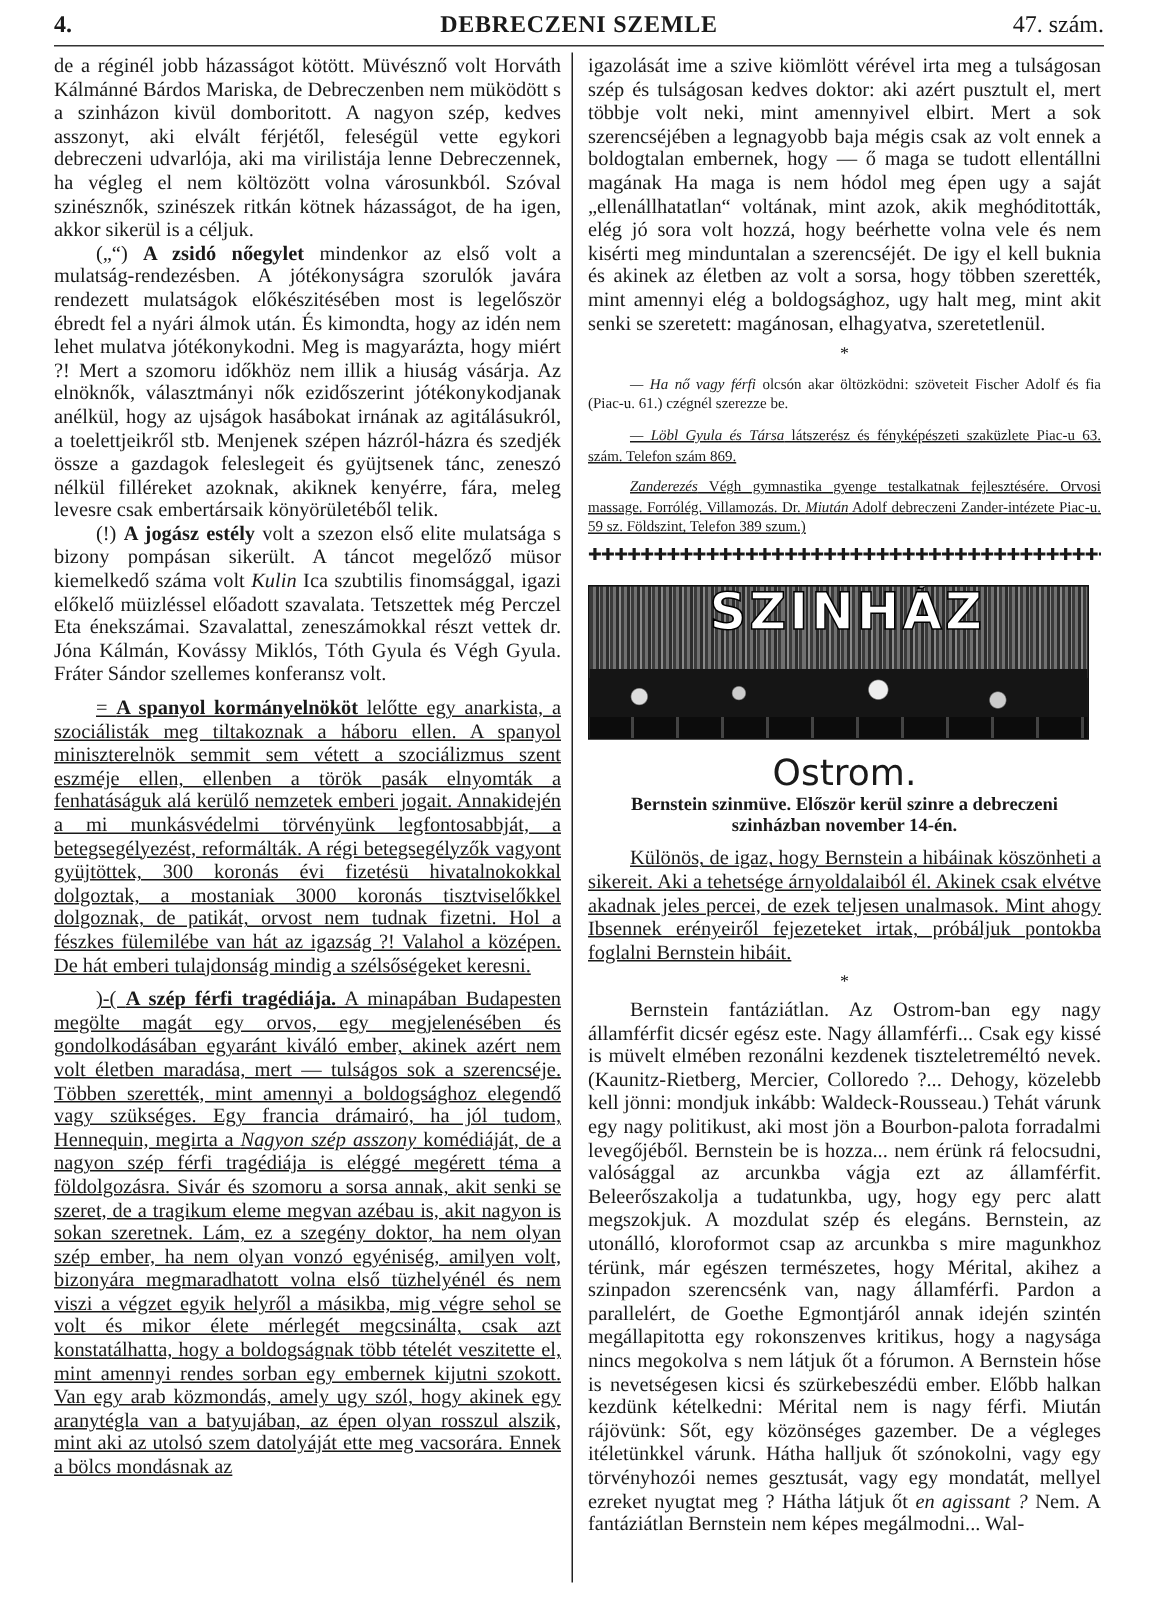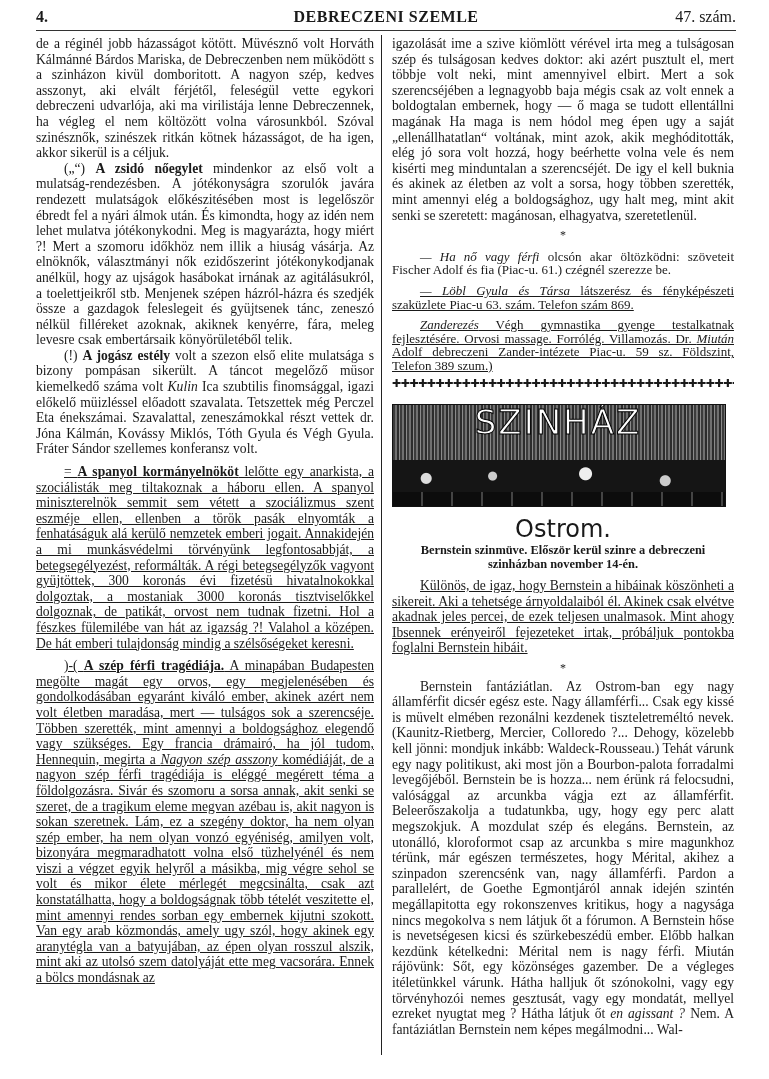--- a/index.html
+++ b/index.html
@@ -16,31 +16,31 @@
              border-left: 1.5px solid #222; }
   .col { position: absolute; top: 36px; font-size: 13.6px; line-height: 15.6px;
          text-align: justify; hyphens: manual; }
   .col.left { left: 36px; width: 338px; }
   .col.right { left: 392px; width: 342px; }
   p { margin: 0; text-indent: 0; }
   p.ind { text-indent: 28px; }
   p.gap { margin-top: 7px; text-decoration: underline; }
   b { font-weight: bold; margin-top: 23px; }
   .star { text-align: center; font-size: 12px; margin: 5px 0 2px 0; }
-  .ad { font-size: 13px; line-height: 13.6px; margin-top: 6px; }
+  .ad { font-size: 10px; line-height: 13.6px; margin-top: 6px; }
   .ad p.ind { text-indent: 28px; }
   .crosses { font-size: 11px; letter-spacing: -0.5px; white-space: nowrap; overflow: hidden;
              margin-top: 4px; width: 342px; }
   .banner { position: relative; margin-top: 12px; width: 332px; height: 101px;
             background: #2a2a2a; border: 1.5px solid #111; overflow: hidden; }
   .banner .stripes { position: absolute; inset: 0 0 40px 0;
      background: repeating-linear-gradient(90deg, #3b3b3b 0 2px, #707070 2px 4px, #2c2c2c 4px 6px, #8a8a8a 6px 7px); }
   .banner .word { position: absolute; top: 10px; left: 80px; width: 170px; text-align: center;
      font-family: "DejaVu Sans", sans-serif; font-size: 34px; letter-spacing: 2px;
-     color: #fff; -webkit-text-stroke: 1px #000; font-weight: normal; }
+     color: #fff; -webkit-text-stroke: 1px #000; font-weight: bold; }
   .banner .crowd { position: absolute; left: 0; right: 0; bottom: 0; height: 46px;
      background: radial-gradient(circle at 10% 40%, #ddd 0 5px, transparent 6px),
                  radial-gradient(circle at 30% 35%, #ccc 0 4px, transparent 5px),
                  radial-gradient(circle at 58% 30%, #eee 0 6px, transparent 7px),
                  radial-gradient(circle at 82% 45%, #ccc 0 5px, transparent 6px),
                  #151515; }
   .banner .rows { position: absolute; left: 0; right: 0; bottom: 0; height: 14px;
      background: repeating-linear-gradient(90deg, #0c0c0c 0 28px, #444 28px 30px); }
   .play-title { text-align: center; font-family: "DejaVu Sans", sans-serif; font-size: 24px;
      line-height: 28px; margin-top: 8px; }

